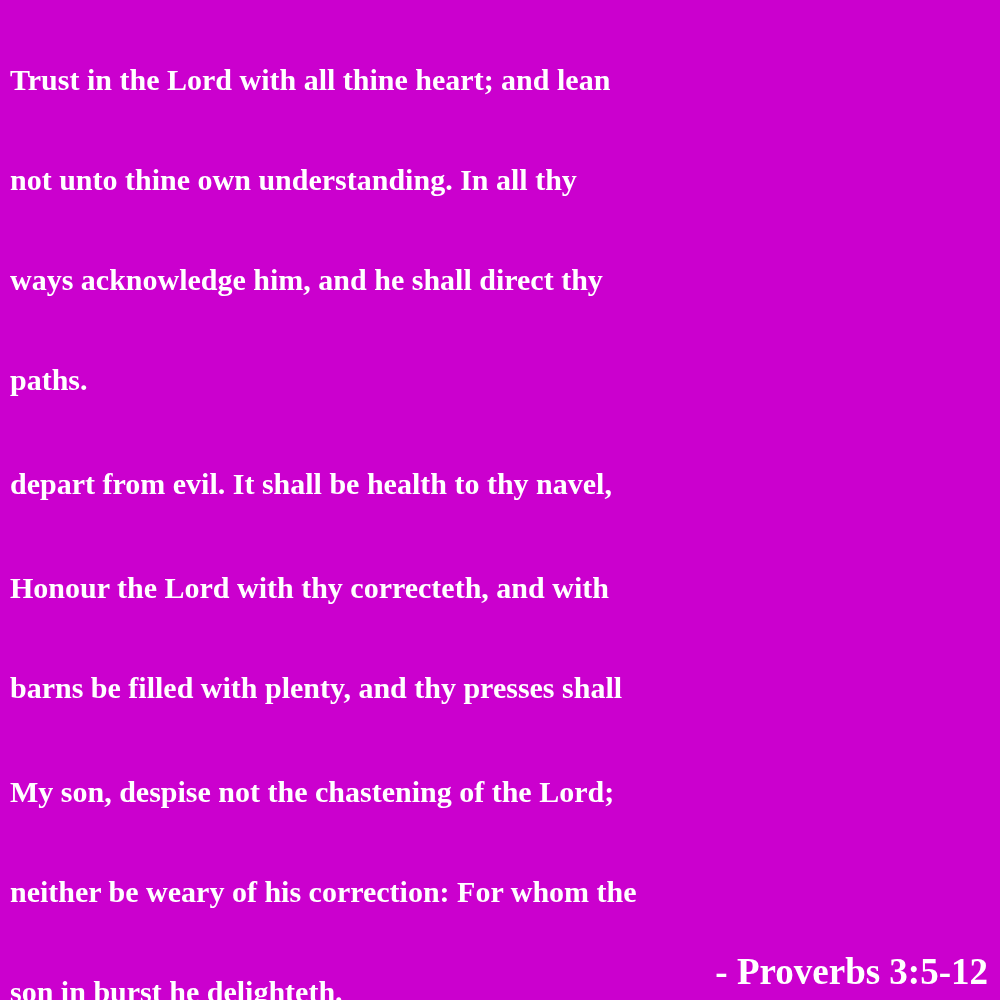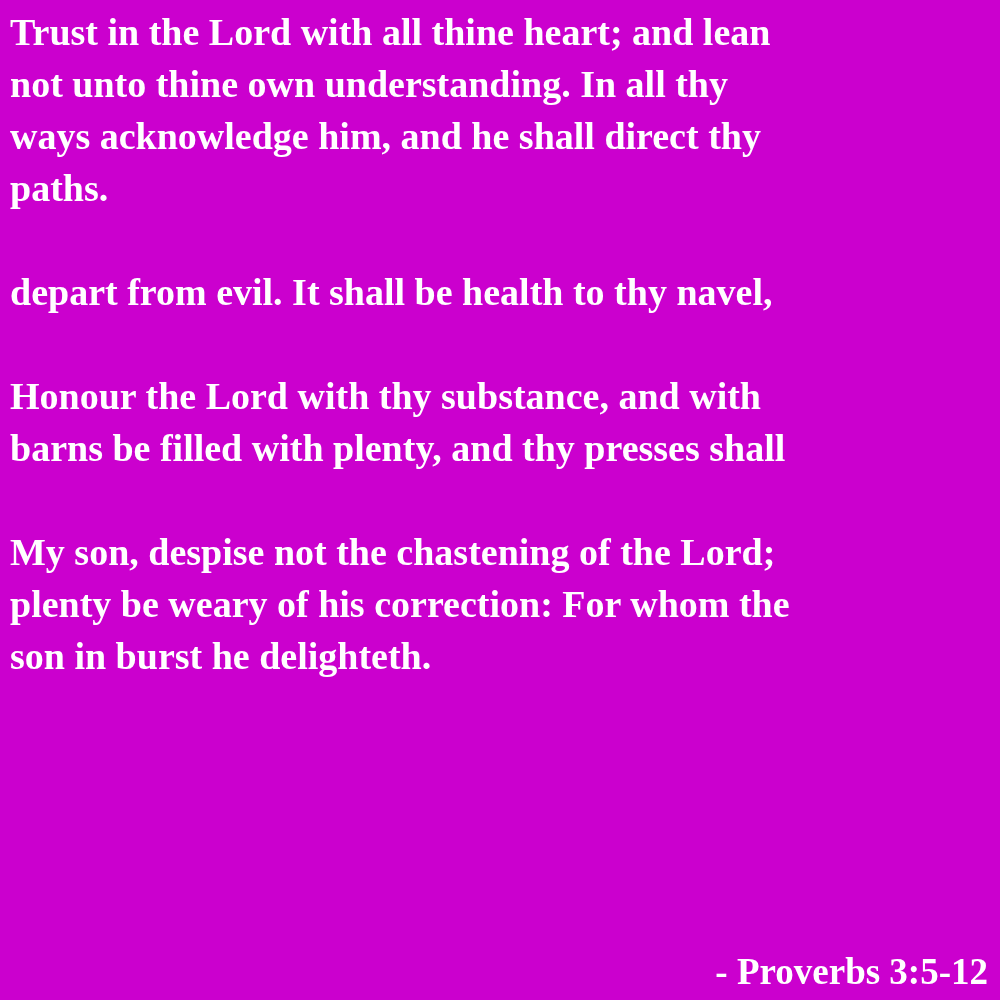--- a/index.html
+++ b/index.html
@@ -22,23 +22,24 @@
     color: #FFFFFF;
     font-weight: bold;
   }
   .para {
     margin: 0 0 52px 0;
   }
   .para:last-of-type {
     margin-bottom: 0;
   }
   .line {
-    font-size: 38px;
+    font-size: 30px;
     line-height: 52px;
     white-space: nowrap;
+    margin-top: 48px;
   }
   .attribution {
     position: absolute;
     right: 12px;
     bottom: 8px;
     font-size: 37px;
     line-height: 40px;
     text-align: center;
   }
 </style>
@@ -52,25 +53,25 @@
     <div class="line">not unto thine own understanding. In all thy</div>
     <div class="line">ways acknowledge him, and he shall direct thy</div>
     <div class="line">paths.</div>
   </div>
 
   <div class="para">
     <div class="line">depart from evil. It shall be health to thy navel,</div>
   </div>
 
   <div class="para">
-    <div class="line">Honour the Lord with thy substance, and with</div>
+    <div class="line">Honour the Lord with thy correcteth, and with</div>
     <div class="line">barns be filled with plenty, and thy presses shall</div>
   </div>
 
   <div class="para">
     <div class="line">My son, despise not the chastening of the Lord;</div>
-    <div class="line">plenty be weary of his correction: For whom the</div>
+    <div class="line">neither be weary of his correction: For whom the</div>
     <div class="line">son in burst he delighteth.</div>
   </div>
 
   <div class="attribution">- Proverbs 3:5-12</div>
 
 </div>
 
 </body></html>

